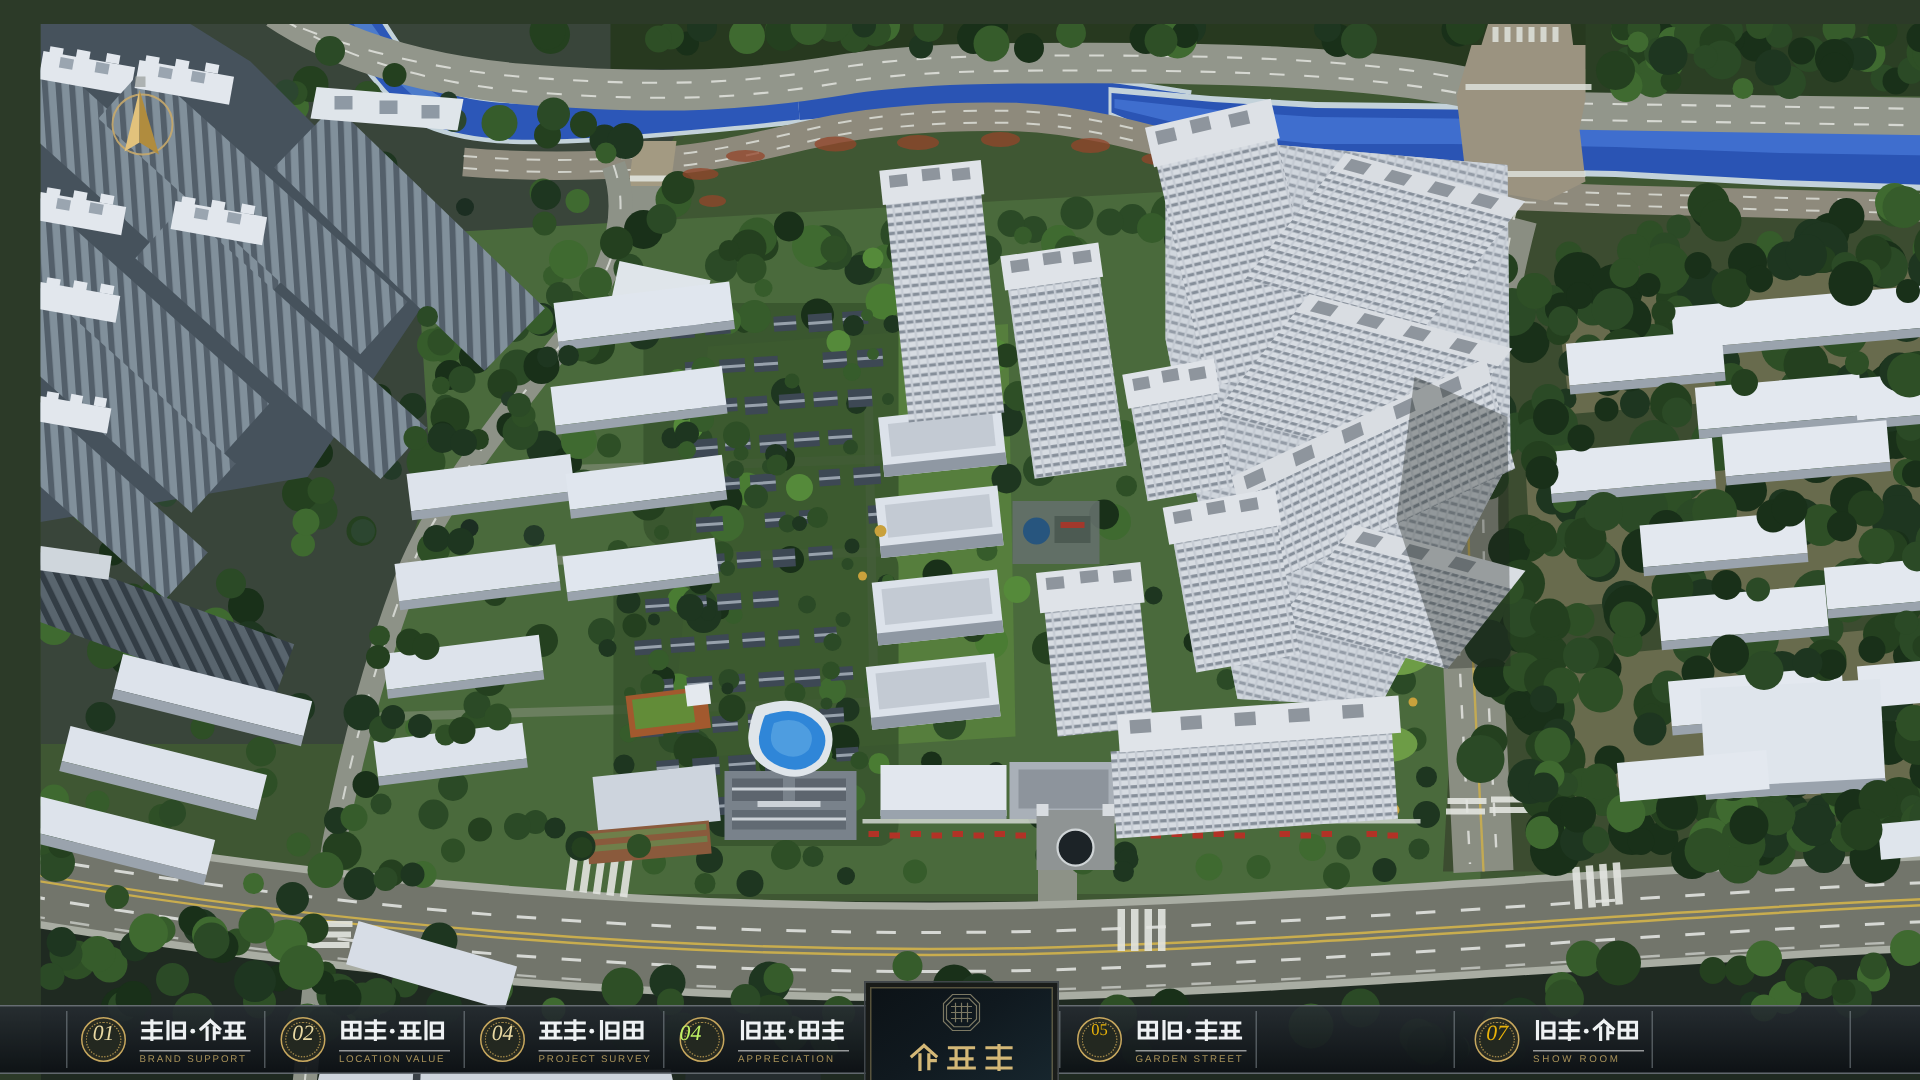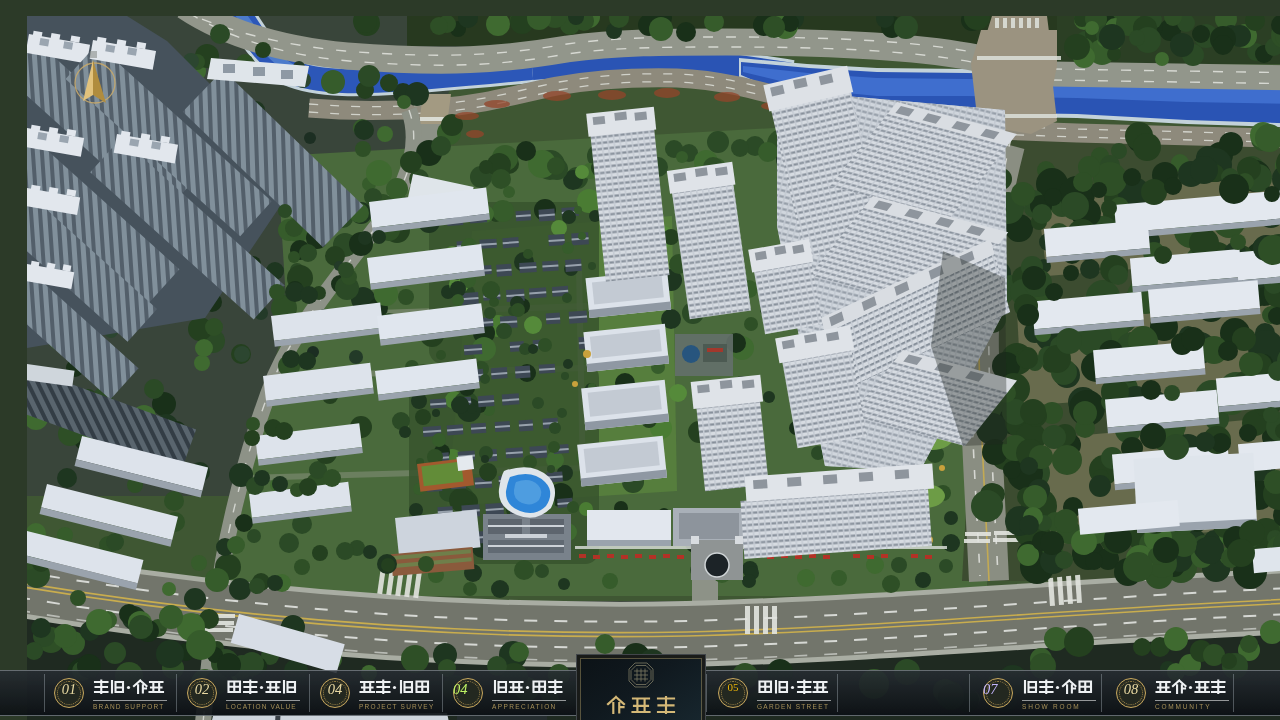--- a/index.html
+++ b/index.html
@@ -1938,46 +1938,32 @@
 <path d="M 57.0,4.0 H 69.5 M 60.35,4.0 V 14.0 M 66.15,4.0 V 14.0 M 56.5,14.0 H 70.0 M 58.0,9.475000000000001 H 68.5" stroke="#eef1f3" stroke-width="2.1025" fill="none" stroke-linecap="square"></path>
         </svg></div>
 <div class="abs" style="left:41px;top:26px;width:74px;border-top:1px solid rgba(255,255,255,.55);"></div>
 <div class="abs" style="left:41px;top:29px;width:80px;font-size:6.5px;color:#a89159;letter-spacing:1.3px;white-space:nowrap;">GARDEN STREET</div>
 </div>
 
 
 <div class="abs" style="left:981px;top:658px;width:122px;height:40px;">
 <div class="abs" style="left:2px;top:4px;width:28px;height:28px;border-radius:50%;border:1px solid #c8a85e;background:radial-gradient(circle,#232820 55%,#3a3527 100%);"></div>
 <div class="abs" style="left:5px;top:7px;width:24px;height:24px;border-radius:50%;border:1px dotted #9d8447;box-sizing:border-box;"></div>
-<div class="abs" style="left:2px;top:7px;width:30px;text-align:left;font-family:'Liberation Serif',serif;font-style:italic;font-size:14.5px;color:#c4b5fd;">07</div>
+<div class="abs" style="left:2px;top:7px;width:30px;text-align:center;font-family:'Liberation Serif',serif;font-style:italic;font-size:14.5px;color:#eab308;">07</div>
 <div class="abs" style="left:41px;top:4px;"><svg width="80" height="20">
           <path d="M 3,3.0 V 14.5 M 6.51,4.0 H 14.0 V 14.0 H 6.51 Z M 7.09,9.475000000000001 H 13.5" stroke="#eef1f3" stroke-width="2.1025" fill="none" stroke-linecap="square"></path>
 <path d="M 18.0,4.0 H 30.5 M 18.5,9.04 H 30.0 M 18.0,14.0 H 30.5 M 24.25,2.5 V 15.0" stroke="#eef1f3" stroke-width="2.1025" fill="none" stroke-linecap="square"></path>
 <circle cx="35.5" cy="9.475000000000001" r="1.6" fill="#eef1f3"></circle>
 <path d="M 47.25,2.5 L 41.0,8.025 M 47.25,2.5 L 53.5,8.025 M 45.075,7.300000000000001 V 15.0 M 49.86,7.300000000000001 V 14.5 M 49.86,10.49 H 53.0" stroke="#eef1f3" stroke-width="2.1025" fill="none" stroke-linecap="square"></path>
 <path d="M 57.5,3.5 H 69.0 V 14.0 H 57.5 Z M 63.25,3.5 V 14.0 M 57.5,8.75 H 69.0" stroke="#eef1f3" stroke-width="2.1025" fill="none" stroke-linecap="square"></path>
         </svg></div>
 <div class="abs" style="left:41px;top:26px;width:74px;border-top:1px solid rgba(255,255,255,.55);"></div>
 <div class="abs" style="left:41px;top:29px;width:80px;font-size:6.5px;color:#a89159;letter-spacing:1.8px;white-space:nowrap;">SHOW ROOM</div>
 </div>
 
-<div class="abs" style="left:1114px;top:658px;width:122px;height:40px;">
-<div class="abs" style="left:2px;top:4px;width:28px;height:28px;border-radius:50%;border:1px solid #c8a85e;background:radial-gradient(circle,#232820 55%,#3a3527 100%);"></div>
-<div class="abs" style="left:5px;top:7px;width:24px;height:24px;border-radius:50%;border:1px dotted #9d8447;box-sizing:border-box;"></div>
-<div class="abs" style="left:2px;top:7px;width:30px;text-align:center;font-family:'Liberation Serif',serif;font-style:italic;font-size:14.5px;color:#e9d9a2;">08</div>
-<div class="abs" style="left:41px;top:4px;"><svg width="80" height="20">
-          <path d="M 2,4.0 H 14.5 M 5.35,4.0 V 14.0 M 11.149999999999999,4.0 V 14.0 M 1.5,14.0 H 15.0 M 3,9.475000000000001 H 13.5" stroke="#eef1f3" stroke-width="2.1025" fill="none" stroke-linecap="square"></path>
-<path d="M 24.25,2.5 L 18.0,8.025 M 24.25,2.5 L 30.5,8.025 M 22.075,7.300000000000001 V 15.0 M 26.86,7.300000000000001 V 14.5 M 26.86,10.49 H 30.0" stroke="#eef1f3" stroke-width="2.1025" fill="none" stroke-linecap="square"></path>
-<circle cx="35.5" cy="9.475000000000001" r="1.6" fill="#eef1f3"></circle>
-<path d="M 41.0,4.0 H 53.5 M 44.35,4.0 V 14.0 M 50.15,4.0 V 14.0 M 40.5,14.0 H 54.0 M 42.0,9.475000000000001 H 52.5" stroke="#eef1f3" stroke-width="2.1025" fill="none" stroke-linecap="square"></path>
-<path d="M 57.0,4.0 H 69.5 M 57.5,9.04 H 69.0 M 57.0,14.0 H 69.5 M 63.25,2.5 V 15.0" stroke="#eef1f3" stroke-width="2.1025" fill="none" stroke-linecap="square"></path>
-        </svg></div>
-<div class="abs" style="left:41px;top:26px;width:74px;border-top:1px solid rgba(255,255,255,.55);"></div>
-<div class="abs" style="left:41px;top:29px;width:80px;font-size:6.5px;color:#a89159;letter-spacing:1.8px;white-space:nowrap;">COMMUNITY</div>
-</div>
 
 <div class="abs" style="left:576px;top:638px;width:128px;height:76px;background:linear-gradient(145deg,#0c1216 0%,#10191f 45%,#182830 100%);border:1px solid #41464a;box-shadow:inset 0 0 0 3px rgba(10,14,16,.8), inset 0 0 0 4px rgba(150,135,90,.55);">
 <svg width="128" height="76" viewBox="0 0 128 76" style="position:absolute;left:0;top:0;">
 
 <g stroke="#8f8a70" fill="none" stroke-width="0.8" opacity=".85">
 <polygon points="58,8 70,8 76,14 76,26 70,32 58,32 52,26 52,14"></polygon>
 <polygon points="59,10.5 69,10.5 74,15.5 74,24.5 69,29.5 59,29.5 54,24.5 54,15.5"></polygon>
 <path d="M 57,16 h 14 M 57,20 h 14 M 57,24 h 14 M 60,13.5 v 13 M 64,13.5 v 13 M 68,13.5 v 13"></path>
 </g>
 

